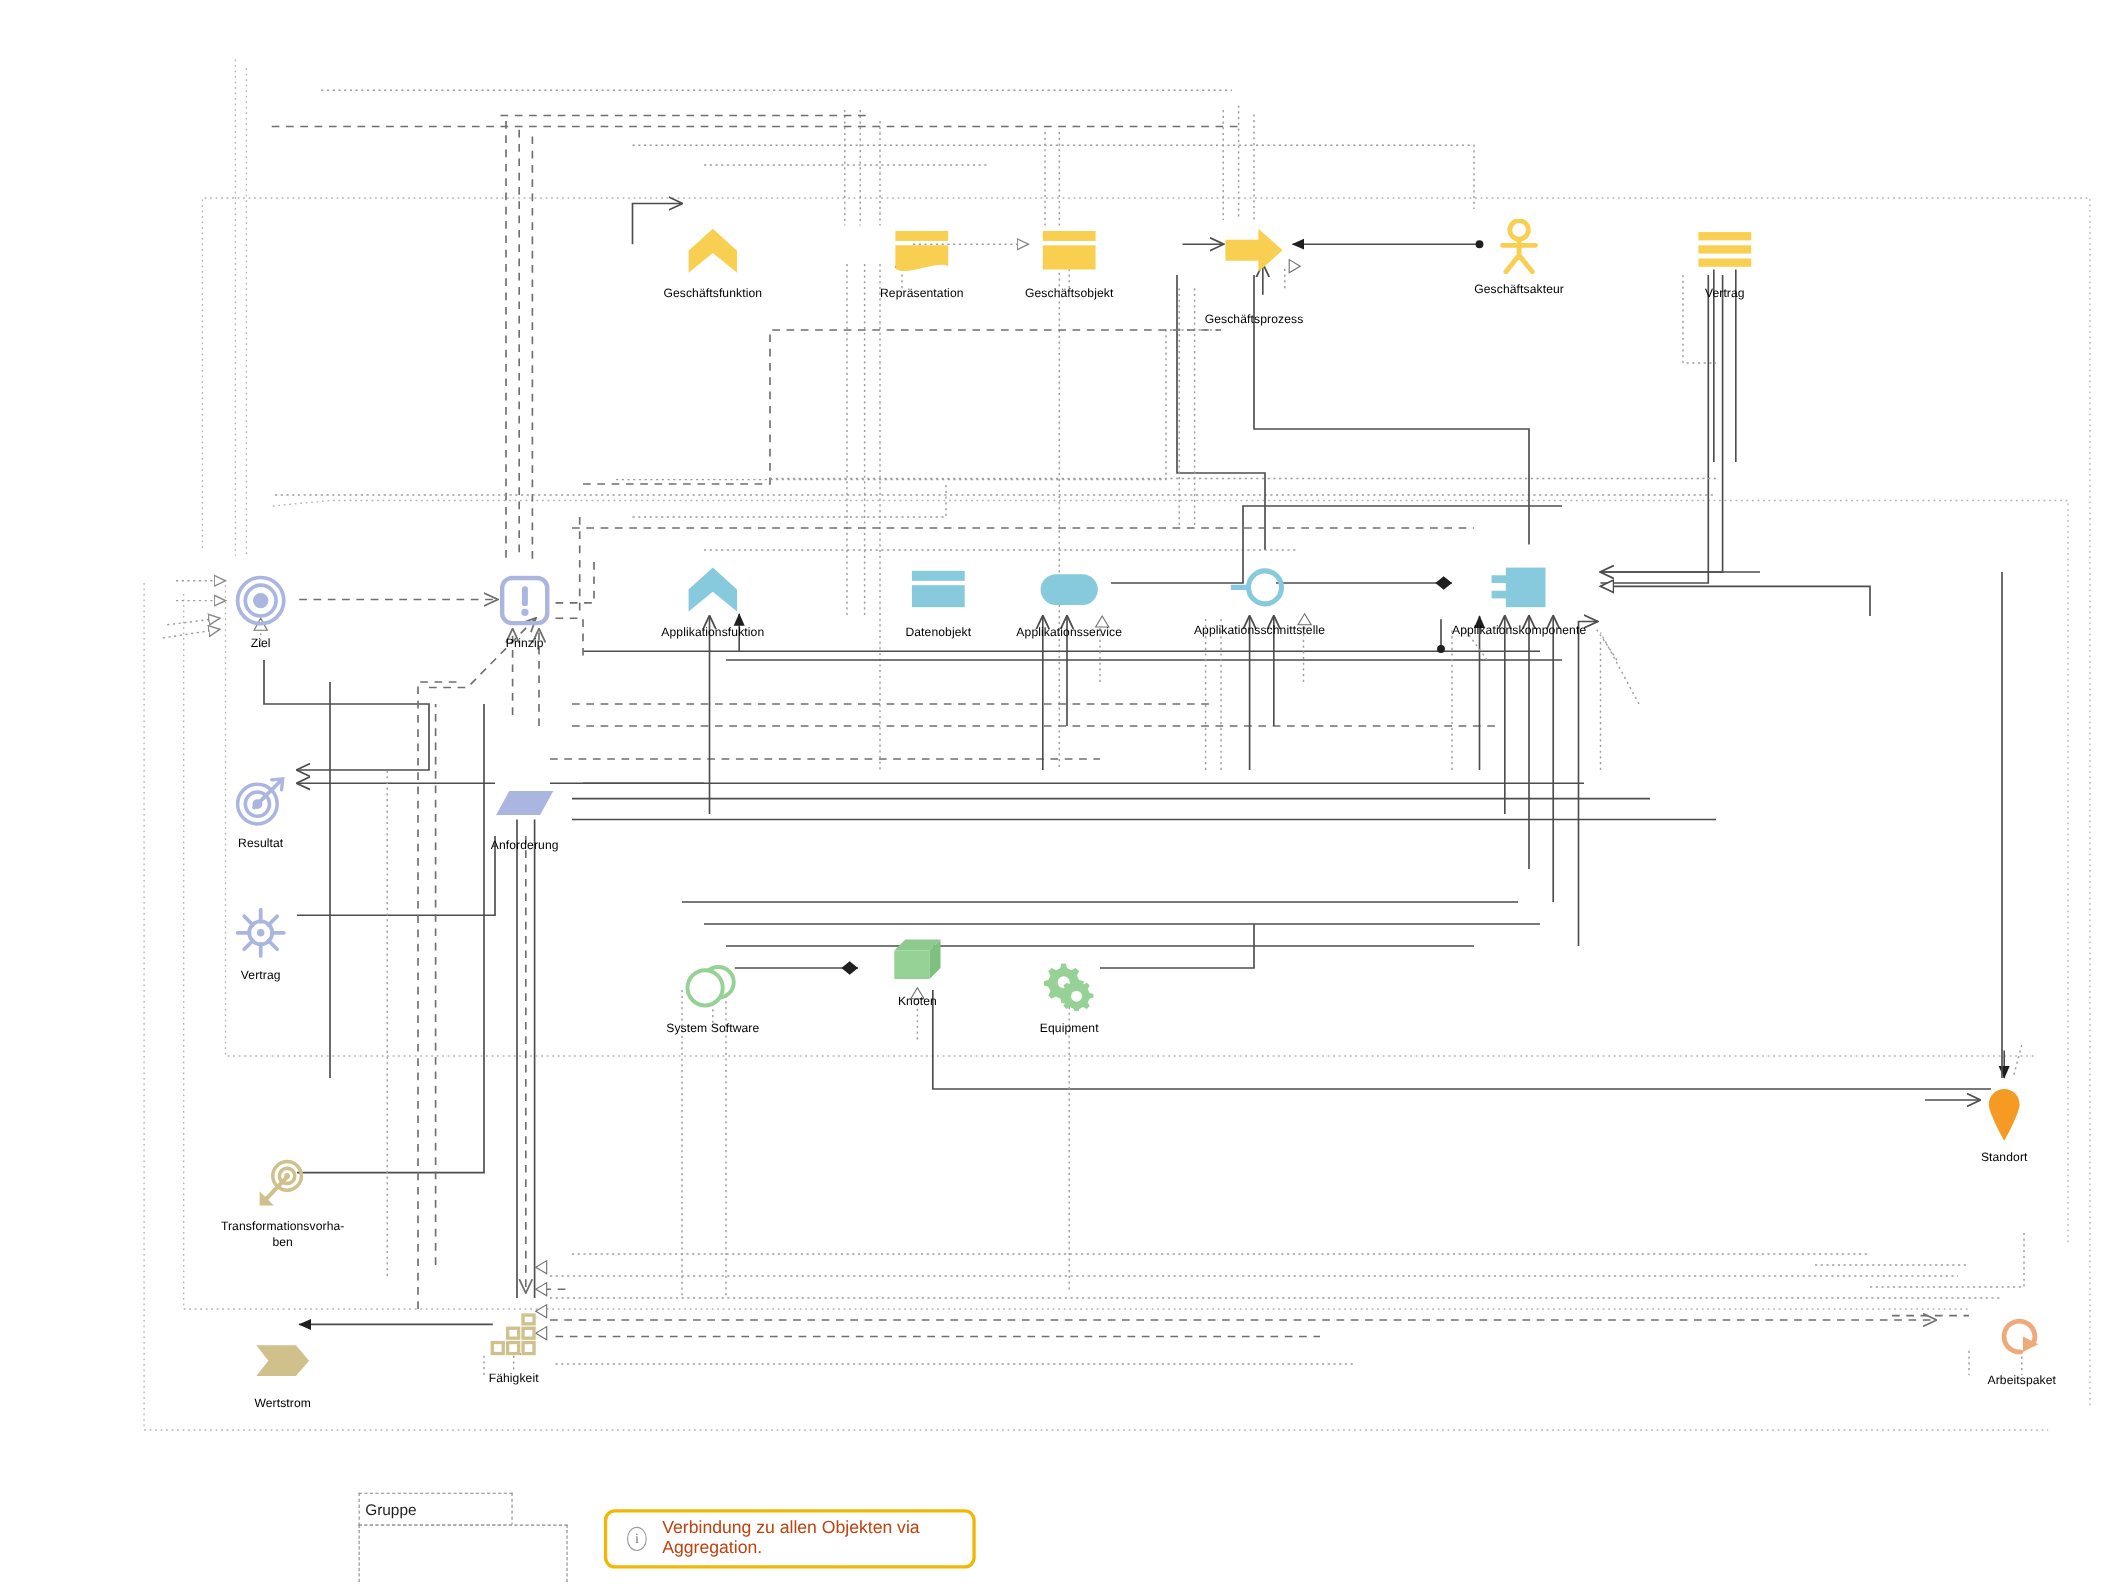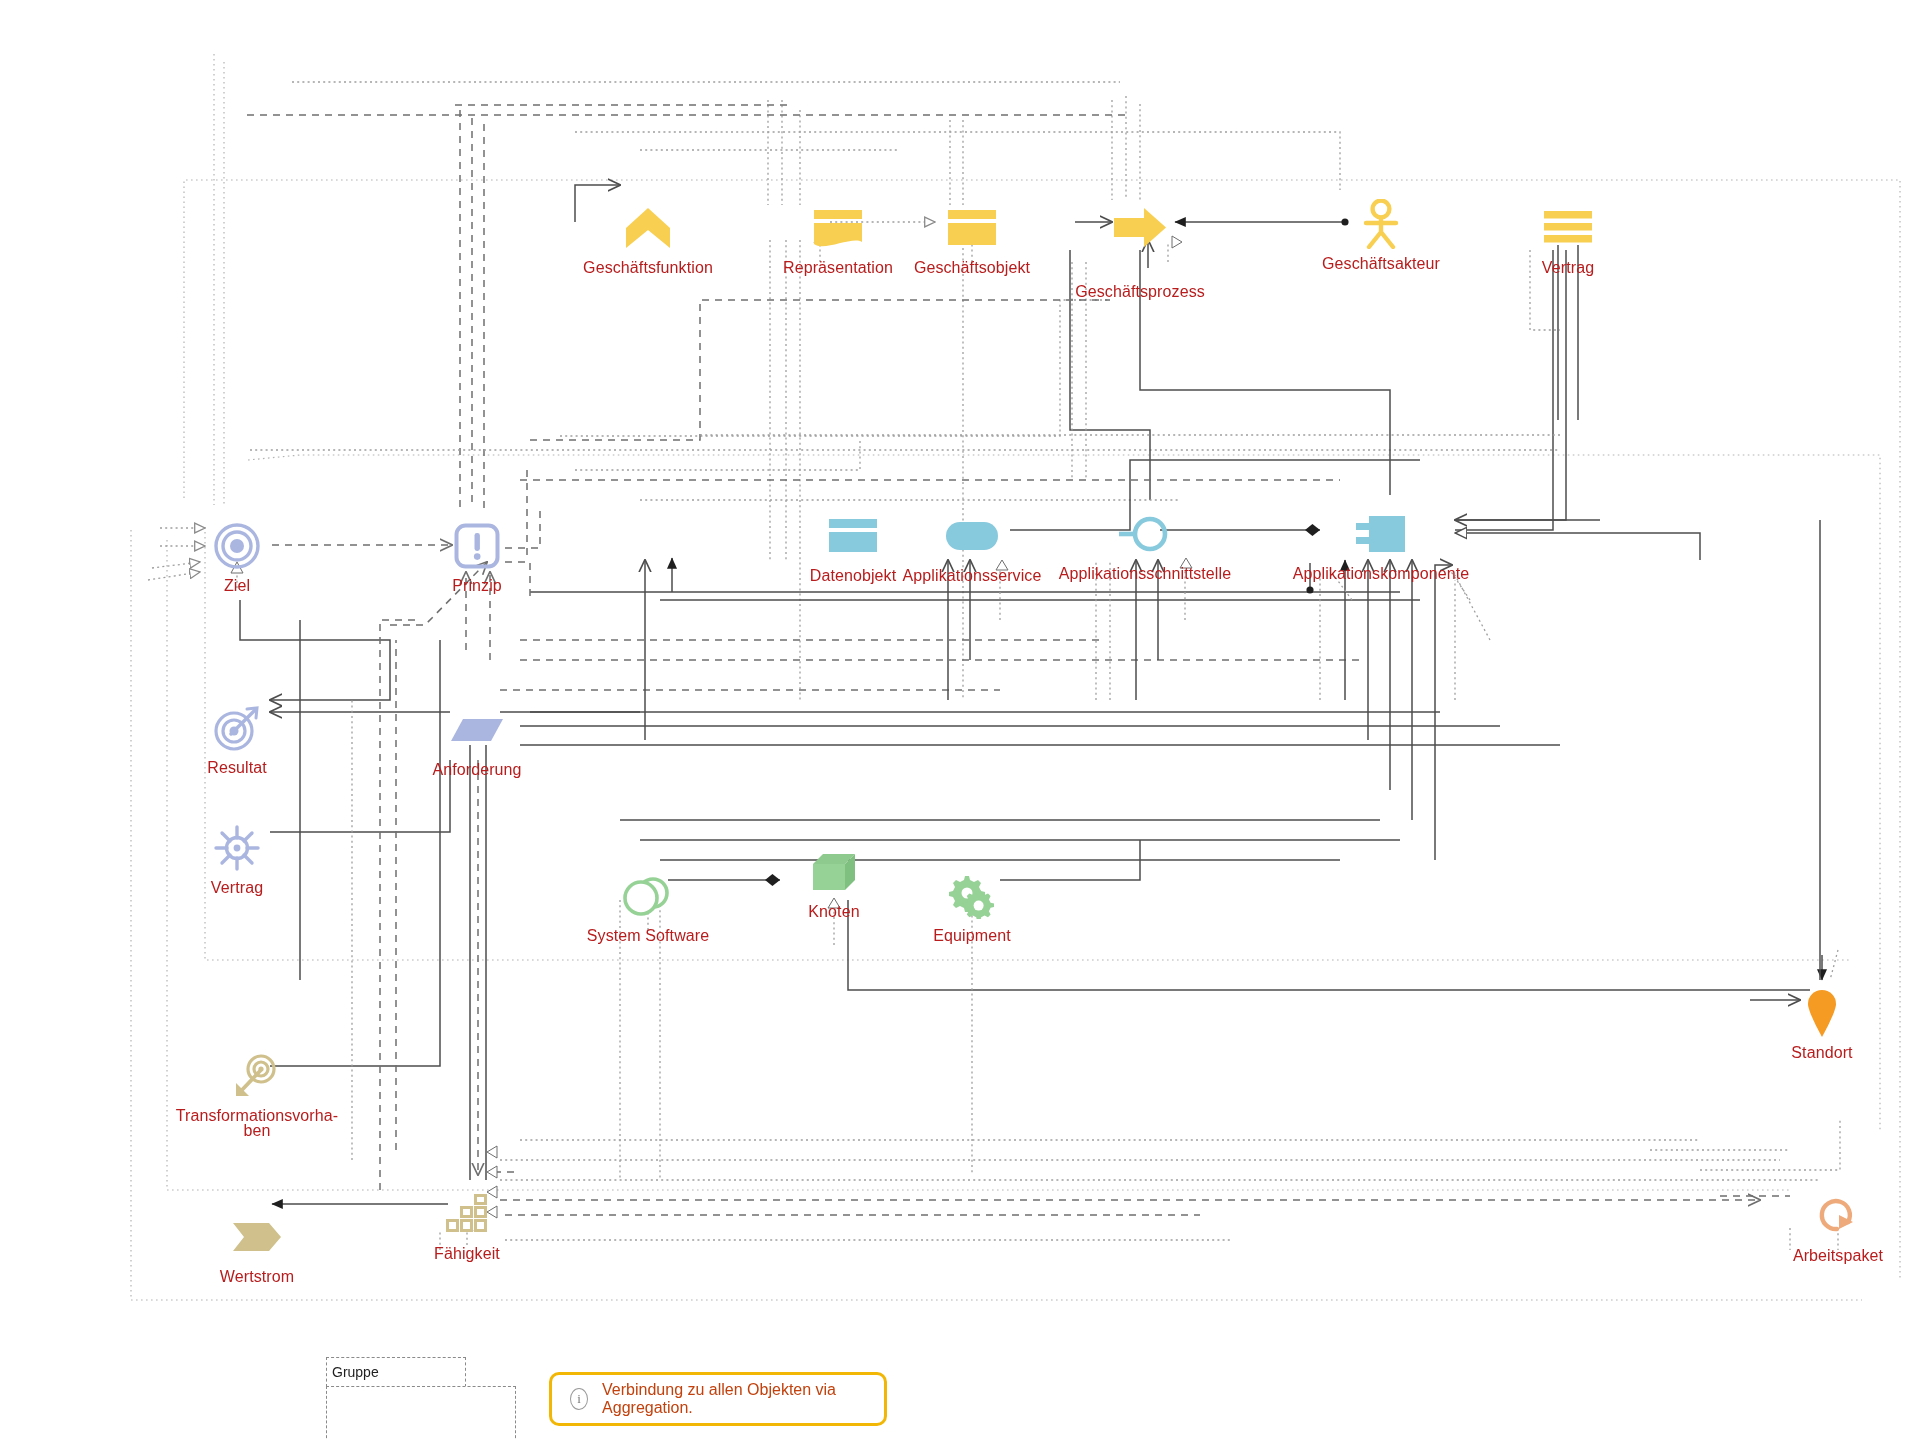--- a/index.html
+++ b/index.html
@@ -7,21 +7,21 @@
     width:1920px;height:1440px;
     font-family:"Liberation Sans","DejaVu Sans",sans-serif;
     overflow:hidden;
     position:relative;
   }
   #canvas{position:absolute;left:0;top:0;width:1920px;height:1440px;}
   svg.layer{position:absolute;left:0;top:0;width:1920px;height:1440px;}
   .node{position:absolute;display:flex;flex-direction:column;align-items:center;
         width:200px;margin-left:-100px;}
   .node .glyph{height:56px;display:flex;align-items:center;justify-content:center;}
-  .node .lbl{margin-top:4px;font-size:16px;color:#b91c1c;text-align:center;line-height:15px;
+  .node .lbl{margin-top:4px;font-size:11px;color:#000000;text-align:center;line-height:15px;
              letter-spacing:0.1px;white-space:pre-line;}
   .legendbox{position:absolute;border:3px solid #f2b705;border-radius:10px;background:#fff;
              display:flex;align-items:center;gap:14px;padding:0 18px;height:48px;}
   .legendbox .txt{font-size:16px;color:#c2410c;}
   .grp{position:absolute;}
   .grp .tab{position:absolute;left:0;top:0;width:140px;height:30px;border:1.6px dashed #8a8a8a;
             box-sizing:border-box;background:#fff;}
   .grp .tab span{font-size:14px;color:#1f1f1f;padding-left:5px;line-height:29px;display:block;}
   .grp .body{position:absolute;left:0;top:29px;width:190px;height:62px;border:1.6px dashed #8a8a8a;
              box-sizing:border-box;background:#fff;}
@@ -335,20 +335,28 @@
     <div class="glyph">
       <svg width="46" height="46" viewBox="0 0 46 46">
         <rect x="2.5" y="2.5" width="41" height="41" rx="9" fill="none" stroke="#aab6e0" stroke-width="4"></rect>
         <rect x="20.5" y="10" width="5.4" height="18" rx="2.4" fill="#aab6e0"></rect>
         <circle cx="23.2" cy="33.6" r="3.3" fill="#aab6e0"></circle>
       </svg>
     </div>
     <div class="lbl">Prinzip</div>
   </div>
 
+  <div class="node" style="left:648px;top:508px;">
+    <div class="glyph">
+      <svg width="48" height="44" viewBox="0 0 48 44">
+          <path d="M24,2 L46,22 L46,42 L24,24 L2,42 L2,22 Z" fill="#87c9dd"></path>
+        </svg>
+    </div>
+    <div class="lbl">Applikationsfuktion</div>
+  </div>
 
   <div class="node" style="left:972px;top:508px;">
     <div class="glyph">
       <svg width="56" height="32" viewBox="0 0 56 32">
         <rect x="2" y="2" width="52" height="28" rx="14" fill="#87c9dd"></rect>
       </svg>
     </div>
     <div class="lbl">Applikationsservice</div>
   </div>
 

